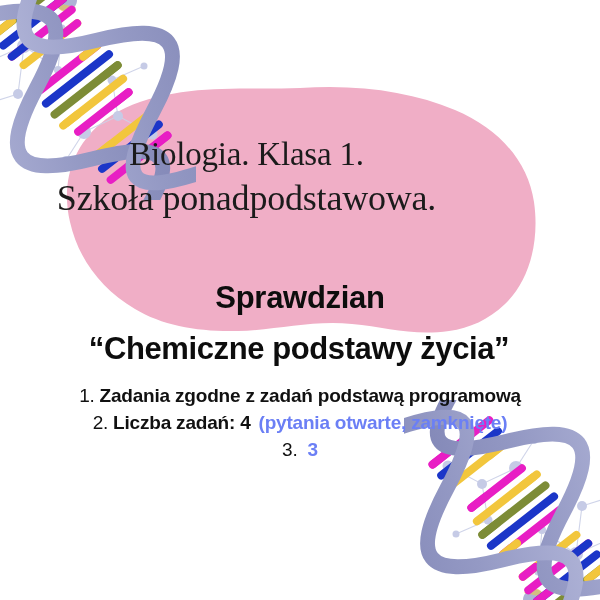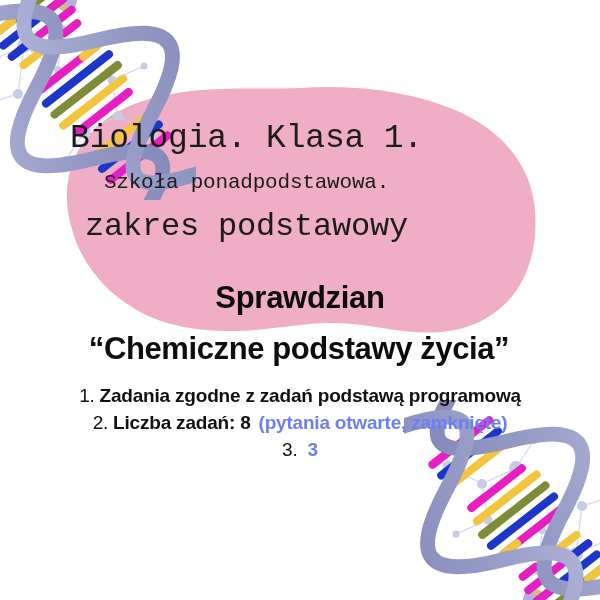--- a/index.html
+++ b/index.html
@@ -54,35 +54,35 @@
     position: absolute;
     left: 0;
     top: 0;
     width: 600px;
     height: 600px;
   }
 
   .serif-title {
     position: absolute;
     left: 0;
-    top: 117px;
+    top: 132px;
     width: 493px;
     text-align: center;
-    font-family: Liberation Mono, monospace;
+    font-family: Liberation Serif, serif;
     font-weight: 400;
     font-size: 33px;
     line-height: 44px;
     letter-spacing: -0.2px;
     color: #1b1b1b;
   }
   .serif-title .line {
     display: block;
     white-space: nowrap;
   }
-  .serif-title .line-2 { font-size: 21px; }
+  .serif-title .line-2 { font-size: 36px; }
   .serif-title .line-3 { font-size: 32px; }
 
   .bold-title {
     position: absolute;
     left: 0;
     top: 280px;
     width: 600px;
     text-align: center;
     font-family: "Liberation Sans", sans-serif;
     font-weight: bold;
@@ -306,40 +306,39 @@
       <path d="M78 0 C 150 34, 150 58, 78 90 C 6 122, 6 148, 78 180 C 150 212, 150 232, 78 258" fill="none" stroke="url(#strandG)" stroke-width="15" stroke-linecap="round"></path>
       <path d="M156 0 C 84 34, 84 58, 156 90 C 228 122, 228 148, 156 180 C 84 212, 84 232, 156 258" fill="none" stroke="url(#strandG)" stroke-width="15" stroke-linecap="round"></path>
     </g>
   </svg>
 
   <div class="content">
 
     <div class="serif-title">
       <span class="line line-1">Biologia. Klasa 1.</span>
       <span class="line line-2">Szkoła ponadpodstawowa.</span>
-      <span class="line line-3">zakres podstawowy</span>
     </div>
 
     <div class="bold-title">Sprawdzian</div>
 
     <div class="quoted-title">“Chemiczne podstawy życia”</div>
 
     <div class="info-list">
 
       <div class="info-row">
         <span class="row-inner">
           <span class="row-num">1.</span>
           <span class="row-text">Zadania zgodne z zadań podstawą programową</span>
         </span>
       </div>
 
       <div class="info-row">
         <span class="row-inner">
           <span class="row-num">2.</span>
-          <span class="row-text">Liczba zadań: 8</span>
+          <span class="row-text">Liczba zadań: 4</span>
           <span class="row-note" style="color: rgb(107, 127, 245);">(pytania otwarte, zamknięte)</span>
         </span>
       </div>
 
       <div class="info-row">
         <span class="row-inner">
           <span class="row-num">3.</span>
           <span class="row-value" style="color: rgb(107, 127, 245);">3</span>
         </span>
       </div>

